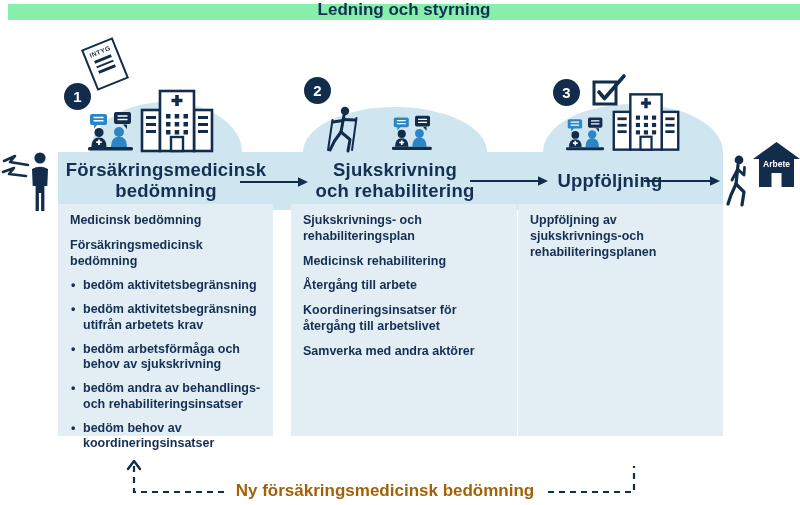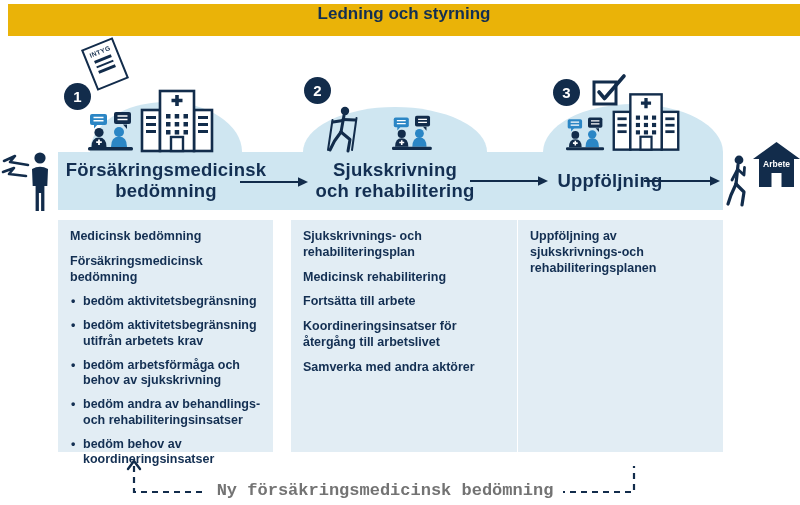--- a/index.html
+++ b/index.html
@@ -4,22 +4,22 @@
 <style>
   html,body{margin:0;padding:0;background:#fff;}
   .canvas{
     position:relative;width:800px;height:505px;background:#fff;overflow:hidden;
     font-family:"Liberation Sans",sans-serif;color:#122c4b;
   }
   .preline{white-space:pre-line;}
 
   
   .top-band{
-    position:absolute;left:8px;right:0;top:4px;height:32px;
-    background:#eab308;display:flex;align-items:flex-start;justify-content:center;
+    position:absolute;left:8px;right:0;top:4px;height:16px;
+    background:#86efac;display:flex;align-items:flex-end;justify-content:center;
   }
   .top-band .title{font-size:17px;font-weight:bold;color:#132f52;}
 
   
   .band{position:absolute;left:58px;top:152px;width:665px;height:58px;background:#cfe6f1;}
   .dome{position:absolute;background:#cfe6f1;border-radius:50% 50% 0 0 / 100% 100% 0 0;}
   .dome1{left:90px;top:102px;width:152px;height:50px;}
   .dome2{left:303px;top:107px;width:184px;height:45px;}
   .dome3{left:543px;top:104px;width:180px;height:48px;}
 
@@ -36,21 +36,21 @@
   .step-header{
     position:absolute;text-align:center;font-weight:bold;color:#132f52;
     font-size:18.5px;line-height:1.16;letter-spacing:.2px;
   }
   .h1{left:60px;top:159px;width:212px;}
   .h2{left:296px;top:159px;width:198px;}
   .h3{left:540px;top:170px;width:140px;}
 
   
   .panel{
-    position:absolute;top:220px;height:232px;background:#e2edf4;
+    position:absolute;top:204px;height:232px;background:#e2edf4;
     box-sizing:border-box;padding:9px 12px;font-size:12.5px;font-weight:bold;
     color:#132f52;line-height:1.26;
   }
   .p1{left:58px;width:215px;}
   .p2{left:291px;width:226px;}
   .p3{left:518px;width:205px;}
   .panel .item{margin:0 0 9px 0;}
   .panel .bullet{position:relative;padding-left:13px;margin:0 0 8px 0;}
   .panel .bullet::before{content:"•";position:absolute;left:1px;top:0;}
 
@@ -63,21 +63,21 @@
   .doc .doc-label{font-size:6.5px;font-weight:bold;letter-spacing:.4px;color:#122c4b;}
   .doc .doc-line{width:18px;height:2.5px;background:#122c4b;margin-top:3px;}
 
   svg{position:absolute;overflow:visible;}
 
   
   .return-text-wrap{
     position:absolute;left:140px;top:478px;width:490px;display:flex;justify-content:center;
   }
   .return-text{
-    background:#fff;padding:0 10px;font-size:17px;font-weight:bold;color:#737373;line-height:26px;font-family:Liberation Mono, monospace;
+    background:#fff;padding:0 10px;font-size:17px;font-weight:bold;color:#a16207;line-height:26px;
   }
 </style>
 </head>
 <body>
 
 <div class="canvas">
 
   <div class="top-band">
     <span class="title">Ledning och styrning</span>
   </div>
@@ -270,21 +270,21 @@
     <div class="bullet preline">bedöm andra av behandlings-
 och rehabiliteringsinsatser</div>
     <div class="bullet preline">bedöm behov av
 koordineringsinsatser</div>
   </div>
 
   <div class="panel p2">
     <div class="item preline">Sjukskrivnings- och
 rehabiliteringsplan</div>
     <div class="item preline">Medicinsk rehabilitering</div>
-    <div class="item preline">Fortsätta till arbete</div>
+    <div class="item preline">Återgång till arbete</div>
     <div class="item preline">Koordineringsinsatser för
 återgång till arbetslivet</div>
     <div class="item preline">Samverka med andra aktörer</div>
   </div>
 
   <div class="panel p3">
     <div class="item preline">Uppföljning av
 sjukskrivnings-och
 rehabiliteringsplanen</div>
   </div>

